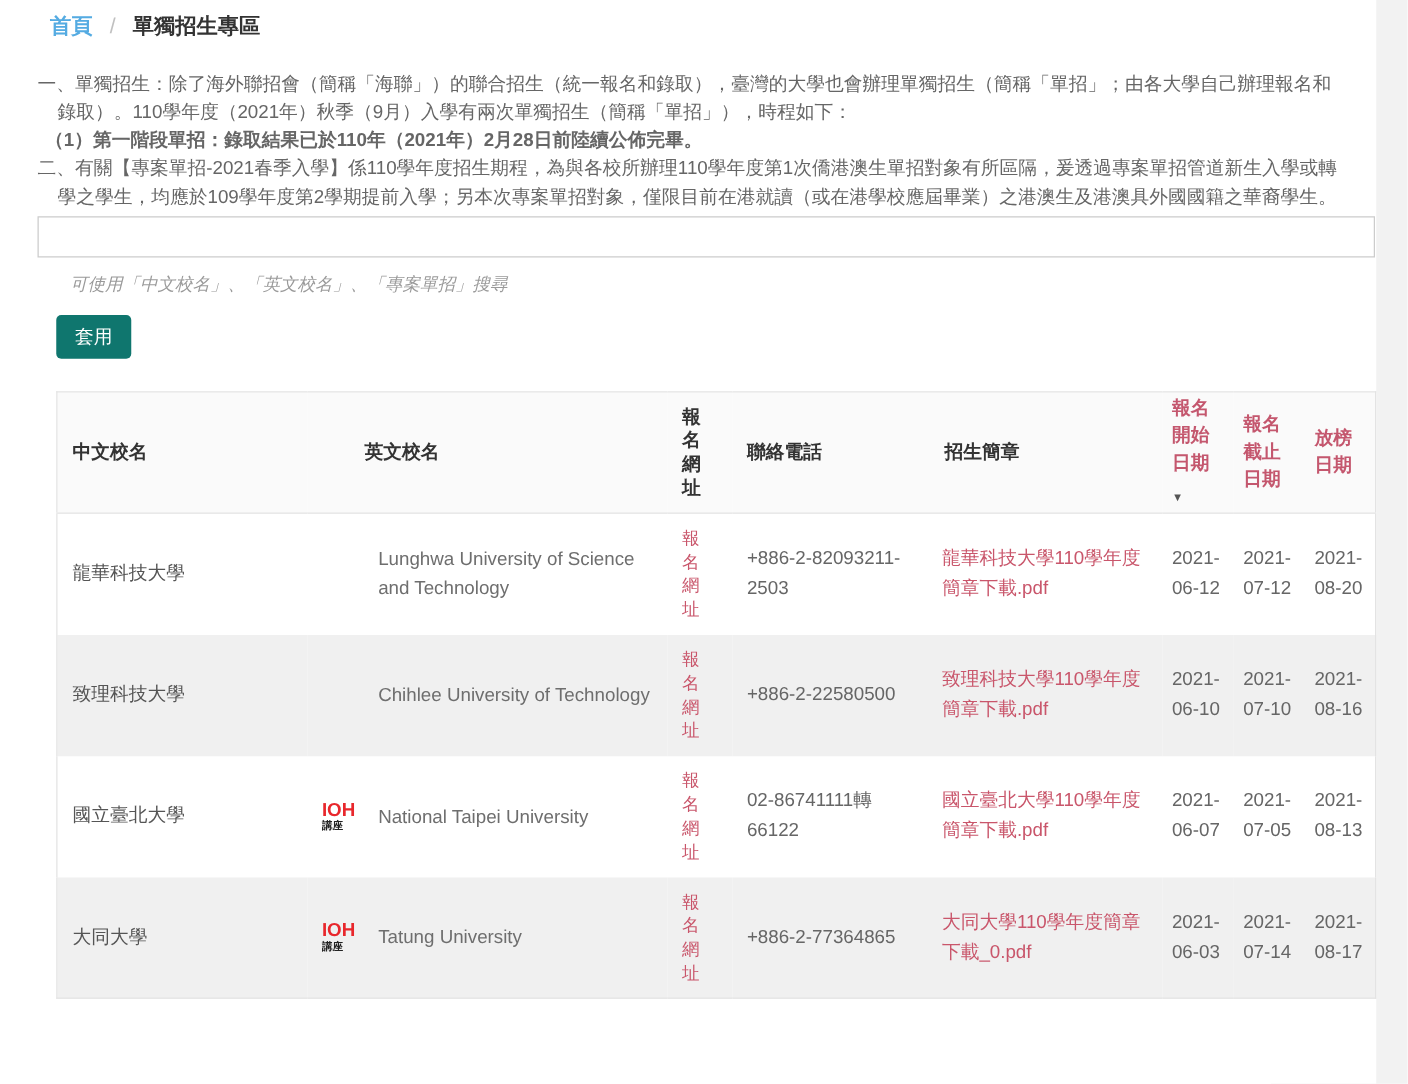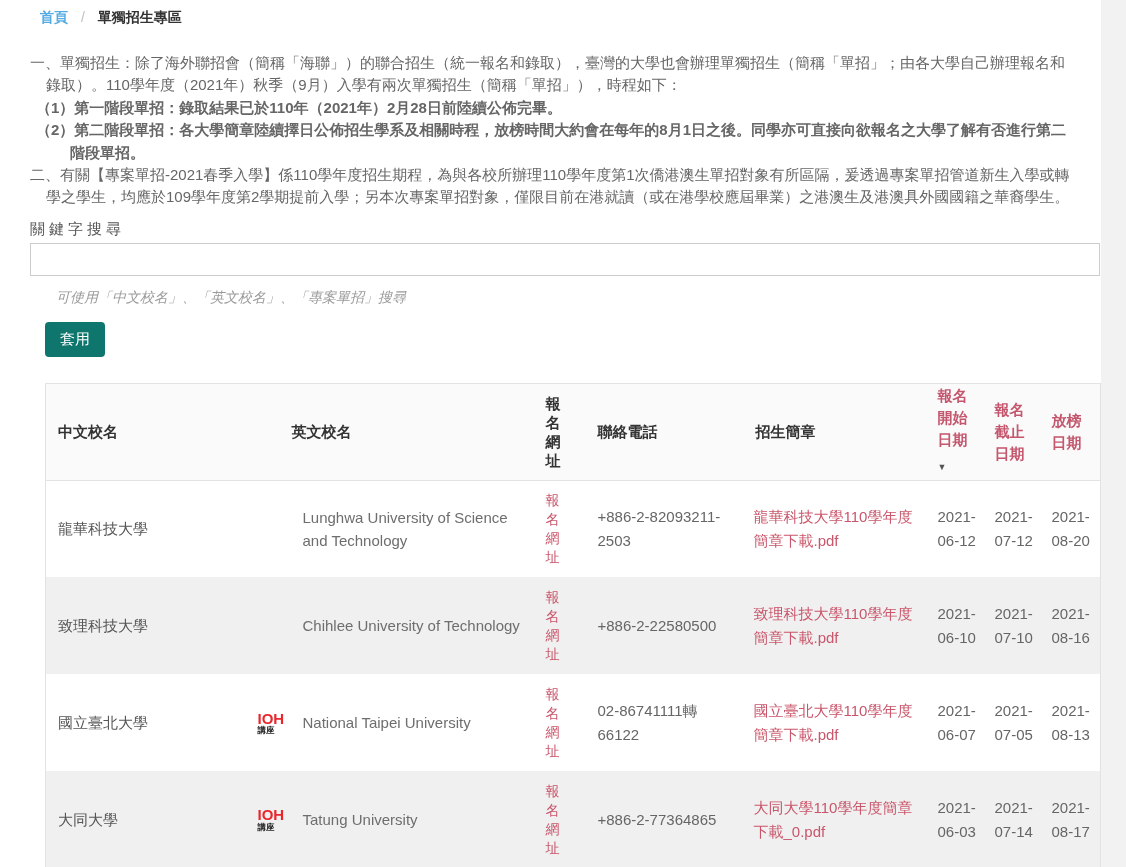--- a/index.html
+++ b/index.html
@@ -5,21 +5,21 @@
   * { margin:0; padding:0; box-sizing:border-box; }
   html,body { width:1126px; height:867px; overflow:hidden; }
   body {
     background:#f2f2f2;
     font-family:"Liberation Sans","DejaVu Sans",sans-serif;
     font-size:15px; color:#555;
   }
   .content { position:relative; width:1101px; min-height:867px; background:#ffffff; }
 
   
-  .breadcrumb { padding:9px 0 0 40px; font-size:14px; }
+  .breadcrumb { padding:9px 0 0 40px; font-size:17px; }
   .breadcrumb a { color:#54abe2; text-decoration:none; font-weight:600; cursor:pointer; }
   .breadcrumb .sep { color:#c0c0c0; margin:0 9px; }
   .breadcrumb .current { color:#333; font-weight:600; }
 
   
   .intro { margin:25px 26px 0 30px; color:#666; line-height:22.4px; }
   .intro-item { padding-left:16px; text-indent:-16px; }
   .intro-item.l2 { margin-left:6px; padding-left:34px; text-indent:-34px;font-weight:bold; }
 
   
@@ -93,33 +93,29 @@
   <div class="intro">
 
       <div class="intro-item">
         <span>一、</span><span>單獨招生：除了海外聯招會（簡稱「海聯」）的聯合招生（統一報名和錄取），臺灣的大學也會辦理單獨招生（簡稱「單招」；由各大學自己辦理報名和錄取）。110學年度（2021年）秋季（9月）入學有兩次單獨招生（簡稱「單招」），時程如下：</span>
       </div>
 
       <div class="intro-item l2">
         <span>（1）</span><span>第一階段單招：錄取結果已於110年（2021年）2月28日前陸續公佈完畢。</span>
       </div>
 
-      <div class="intro-item l2">
-        <span>（2）</span><span>第二階段單招：各大學簡章陸續擇日公佈招生學系及相關時程，放榜時間大約會在每年的8月1日之後。同學亦可直接向欲報名之大學了解有否進行第二階段單招。</span>
-      </div>
 
       <div class="intro-item">
         <span>二、</span><span>有關【專案單招-2021春季入學】係110學年度招生期程，為與各校所辦理110學年度第1次僑港澳生單招對象有所區隔，爰透過專案單招管道新生入學或轉學之學生，均應於109學年度第2學期提前入學；另本次專案單招對象，僅限目前在港就讀（或在港學校應屆畢業）之港澳生及港澳具外國國籍之華裔學生。</span>
       </div>
 
 
   </div>
 
   <div class="search">
-    <label class="search-label">關鍵字搜尋</label>
     <input class="search-input" type="text" placeholder="" style="">
     <div class="hint">可使用「中文校名」、「英文校名」、「專案單招」搜尋</div>
     <button class="apply-btn">套用</button>
   </div>
 
   <table class="schools">
     <thead>
       <tr>
         <th class="col-cn">中文校名</th>
         <th class="col-en">英文校名</th>

